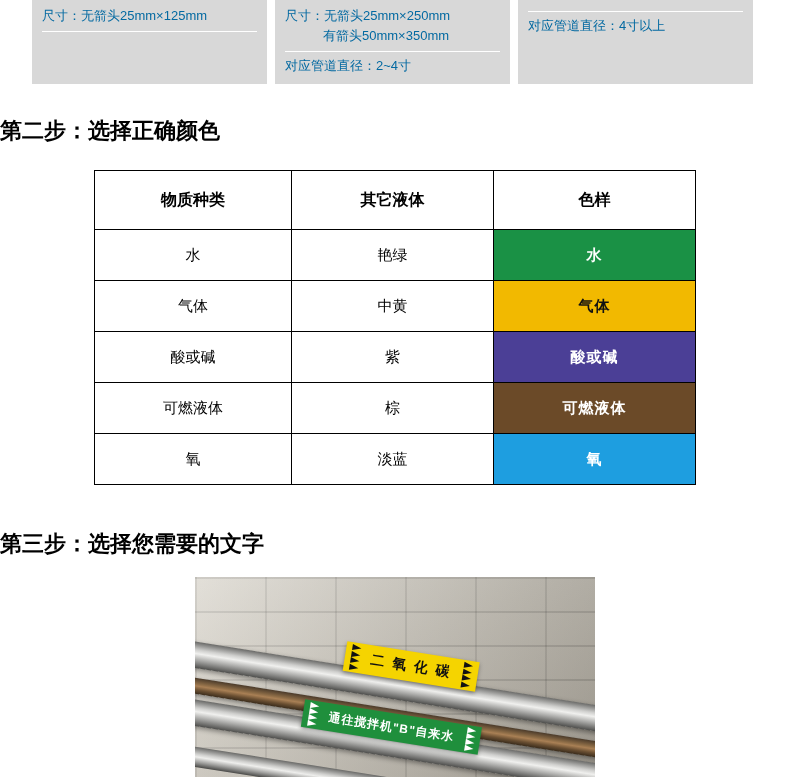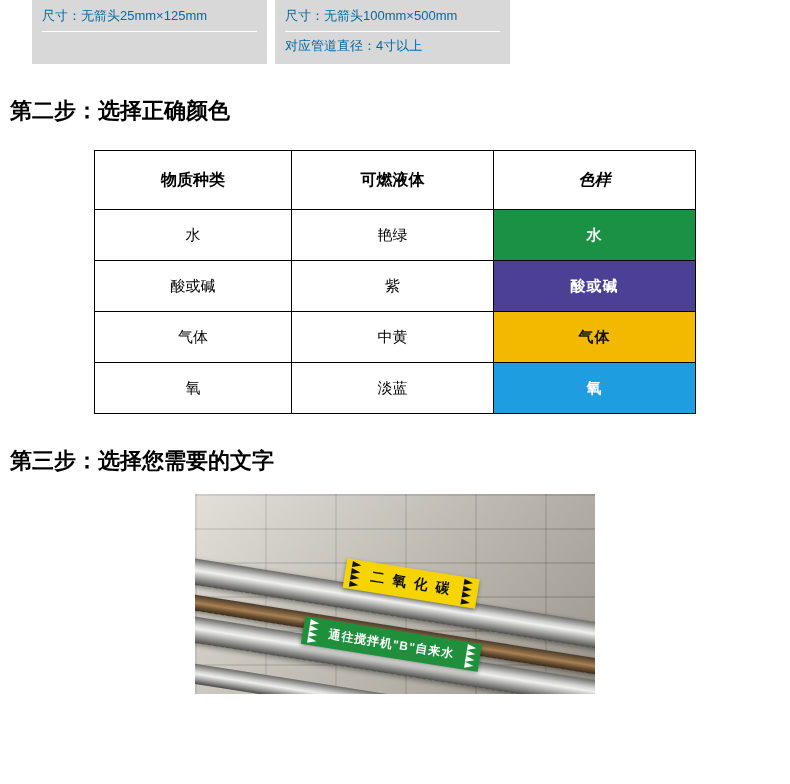--- a/index.html
+++ b/index.html
@@ -39,25 +39,24 @@
     height: 1px;
     background: #ffffff;
     margin: 5px 0 4px 0;
   }
 
   
   .section-title {
     font-size: 22px;
     font-weight: bold;
     color: #000;
-    padding-left: 10px;
     margin: 0;
   }
   #step2-title { margin-top: 32px; }
-  #step3-title { margin-top: 32px; }
+  #step3-title { margin-top: 44px; }
 
   
   .color-table-wrap {
     display: flex;
     justify-content: center;
     margin-top: 24px;
   }
   table.color-table {
     border-collapse: collapse;
     table-layout: fixed;
@@ -70,21 +69,21 @@
     font-weight: bold;
     height: 34px;
     padding: 8px;
   }
   table.color-table th {
     height: 42px;
     font-size: 16px;
   }
   .col-kind { width: 180px; }
   .col-basic { width: 185px; }
-  .col-sample { width: 185px; font-style: italic; }
+  .col-sample { width: 185px; }
   table.color-table td.kind, table.color-table td.basic {
     font-weight: normal;
     font-size: 15px;
   }
   td.sample {
     color: #ffffff;
     font-size: 17px;
     font-weight: bold;
     letter-spacing: 1px;
   }
@@ -205,52 +204,62 @@
 </style>
 </head>
 <body>
 
 <div class="spec-row">
   <div class="spec-box">
     <div class="spec-line">尺寸：无箭头25mm×125mm</div>
     <div class="spec-sep"></div>
   </div>
   <div class="spec-box">
-    <div class="spec-line">尺寸：无箭头100mm×500mm</div>
+    <div class="spec-line">尺寸：无箭头25mm×250mm</div>
+    <div class="spec-line"><span class="indent"></span><span>有箭头50mm×350mm</span></div>
+    <div class="spec-sep"></div>
+    <div class="spec-line">对应管道直径：2~4寸</div>
+  </div>
+  <div class="spec-box">
     <div class="spec-sep"></div>
     <div class="spec-line">对应管道直径：4寸以上</div>
   </div>
 </div>
 
 <h2 id="step2-title" class="section-title">第二步：选择正确颜色</h2>
 
 <div class="color-table-wrap">
   <table class="color-table">
     <thead>
       <tr>
         <th class="col-kind">物质种类</th>
-        <th class="col-basic">可燃液体</th>
+        <th class="col-basic">其它液体</th>
         <th class="col-sample">色样</th>
       </tr>
     </thead>
     <tbody id="color-table-body">
         <tr>
           <td class="kind">水</td>
           <td class="basic">艳绿</td>
           <td class="sample" style="background: rgb(26, 145, 69); color: rgb(255, 255, 255);">水</td>
         </tr>
         <tr>
+          <td class="kind">气体</td>
+          <td class="basic">中黄</td>
+          <td class="sample" style="background: rgb(242, 185, 0); color: rgb(17, 17, 17);">气体</td>
+        </tr>
+        <tr>
           <td class="kind">酸或碱</td>
           <td class="basic">紫</td>
           <td class="sample" style="background: rgb(75, 63, 150); color: rgb(255, 255, 255);">酸或碱</td>
         </tr>
         <tr>
-          <td class="kind">气体</td>
-          <td class="basic">中黄</td>
-          <td class="sample" style="background: rgb(242, 185, 0); color: rgb(17, 17, 17);">气体</td>
+          <td class="kind">可燃液体</td>
+          <td class="basic">棕</td>
+          <td class="sample" style="background: rgb(107, 74, 40); color: rgb(255, 255, 255);">可燃液体</td>
         </tr>
         <tr>
           <td class="kind">氧</td>
           <td class="basic">淡蓝</td>
           <td class="sample" style="background: rgb(30, 158, 224); color: rgb(255, 255, 255);">氧</td>
         </tr>
       </tbody>
   </table>
 </div>
 

